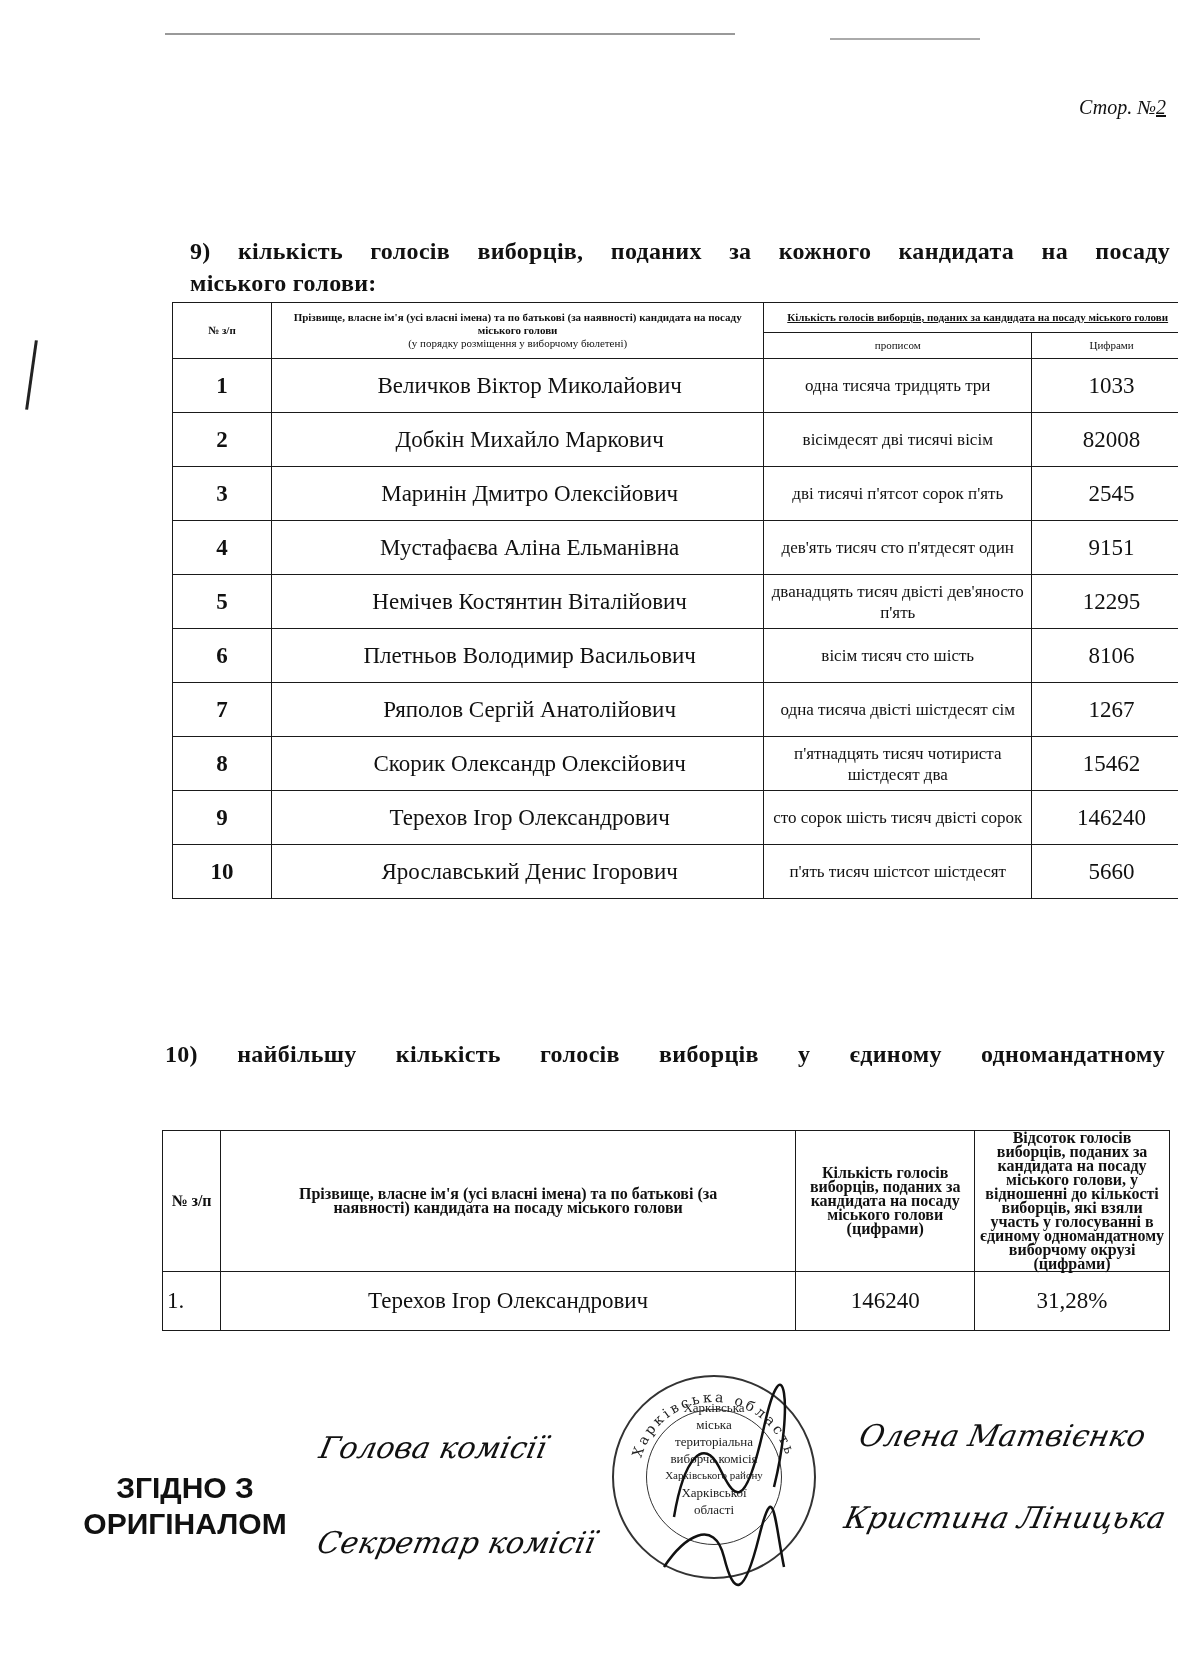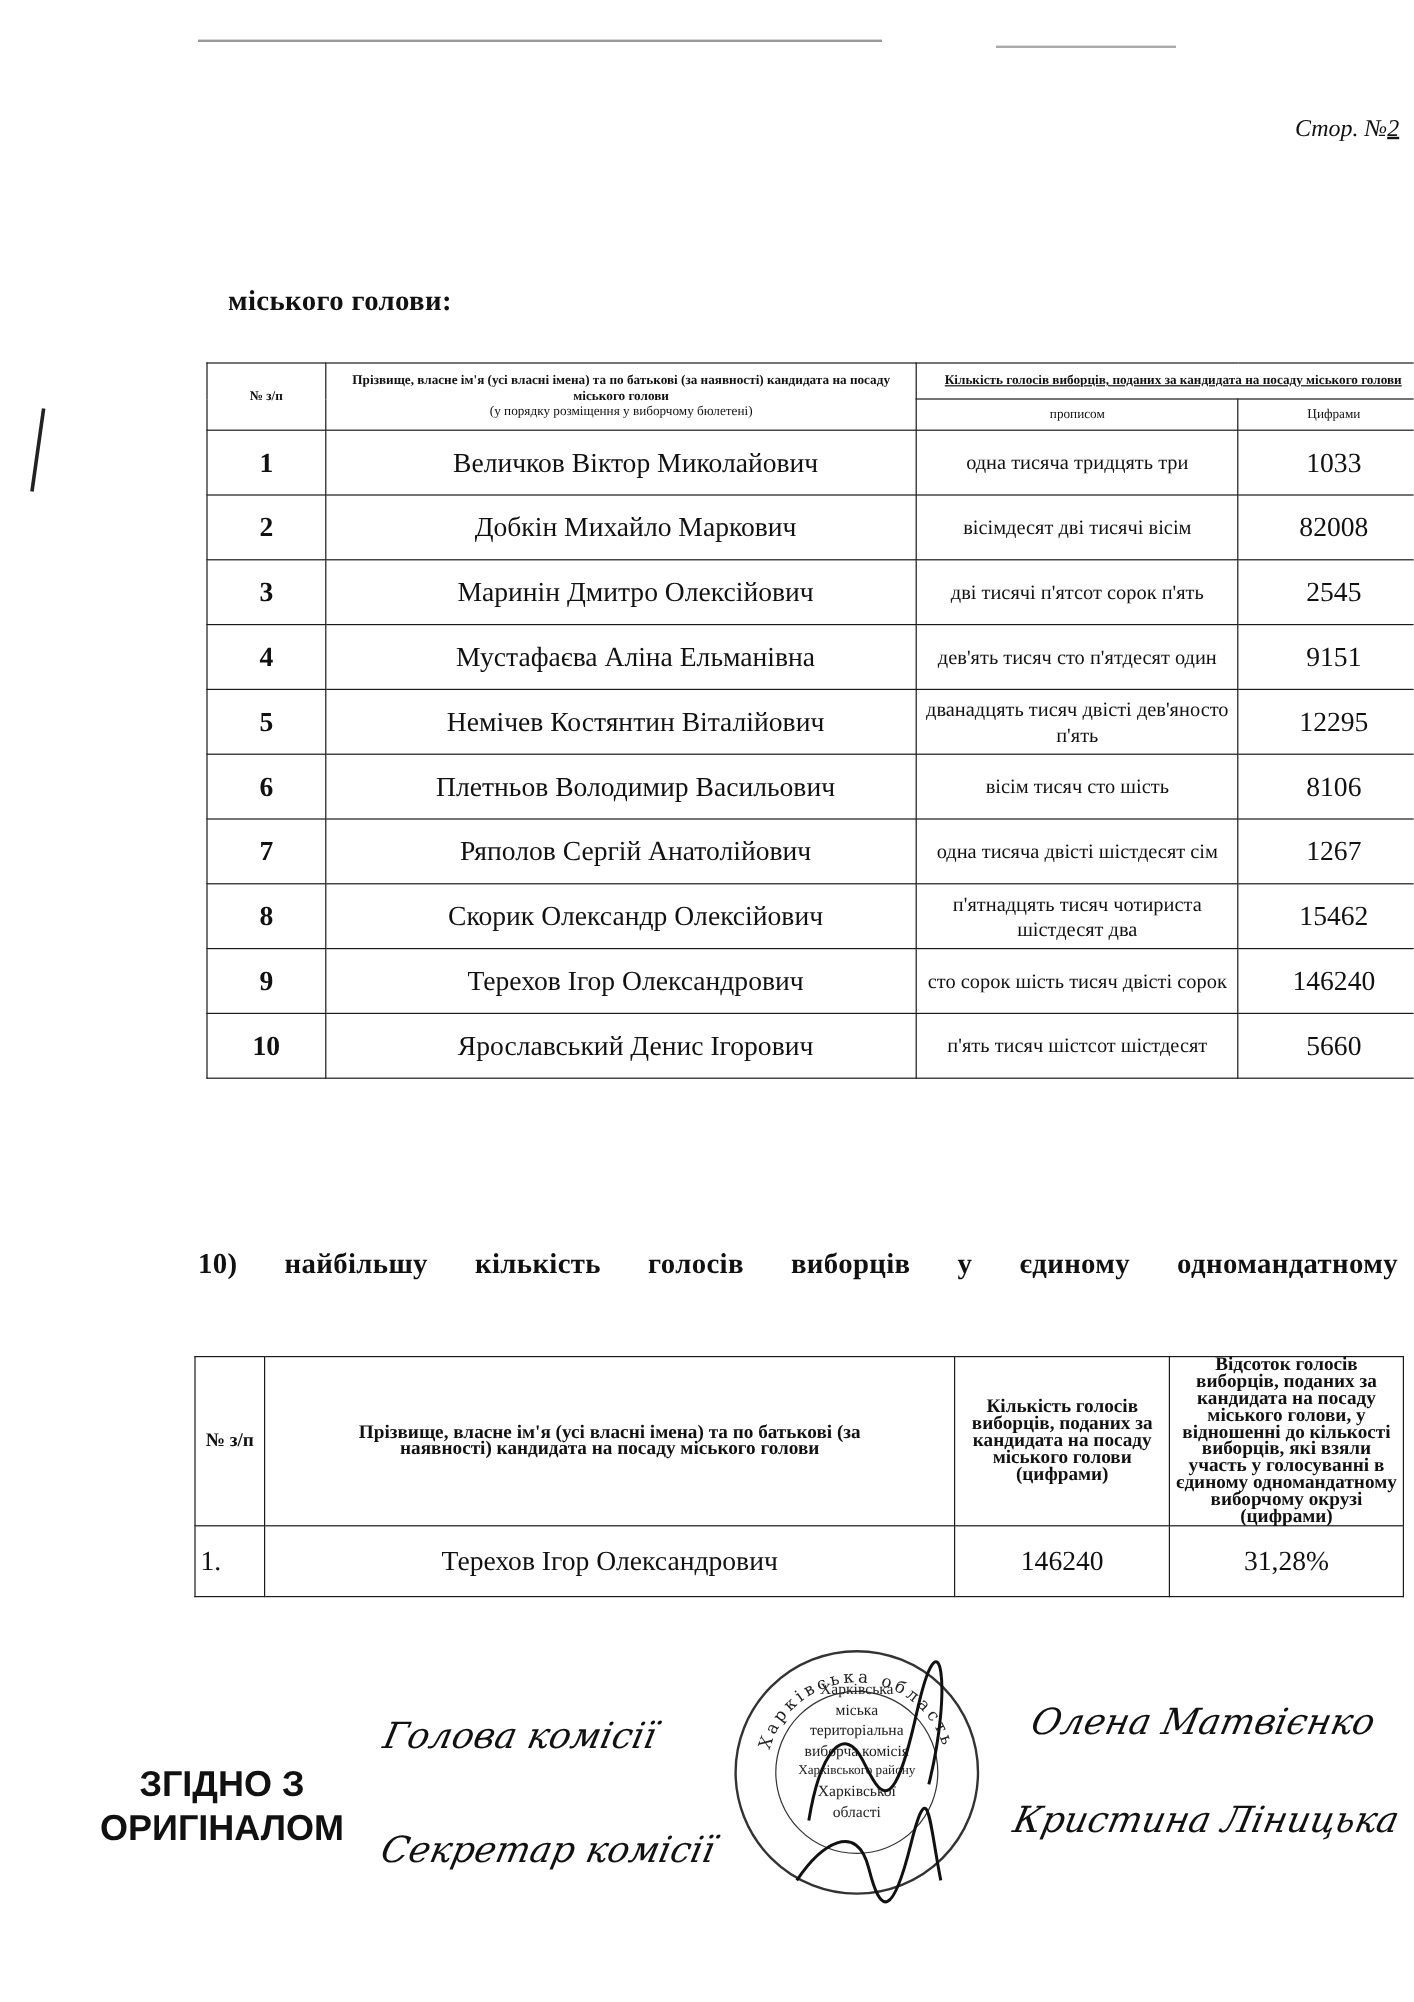--- a/index.html
+++ b/index.html
@@ -33,20 +33,21 @@
 
 <div class="scan-line" style="left:165px; top:33px; width:570px; height:2px; opacity:.6;"></div>
 <div class="scan-line" style="left:830px; top:38px; width:150px; height:2px; opacity:.5;"></div>
 <div class="margin-stroke" style="left:30px; top:340px; height:70px;"></div>
 
 <div class="abs page-num" style="right:12px; top:96px;">
   <span>Стор. №</span><u>2</u>
 </div>
 
 <div class="abs heading" style="left:190px; top:235px; width:980px;">
+  <span class="first">9) кількість голосів виборців, поданих за кожного кандидата на посаду</span>
   <span>міського голови:</span>
 </div>
 
 <table class="t1" style="left:172px; top:302px; width:1020px;">
   <colgroup>
     <col style="width:99px">
       <col style="width:493px">
       <col style="width:268px">
       <col style="width:160px">
   </colgroup>

